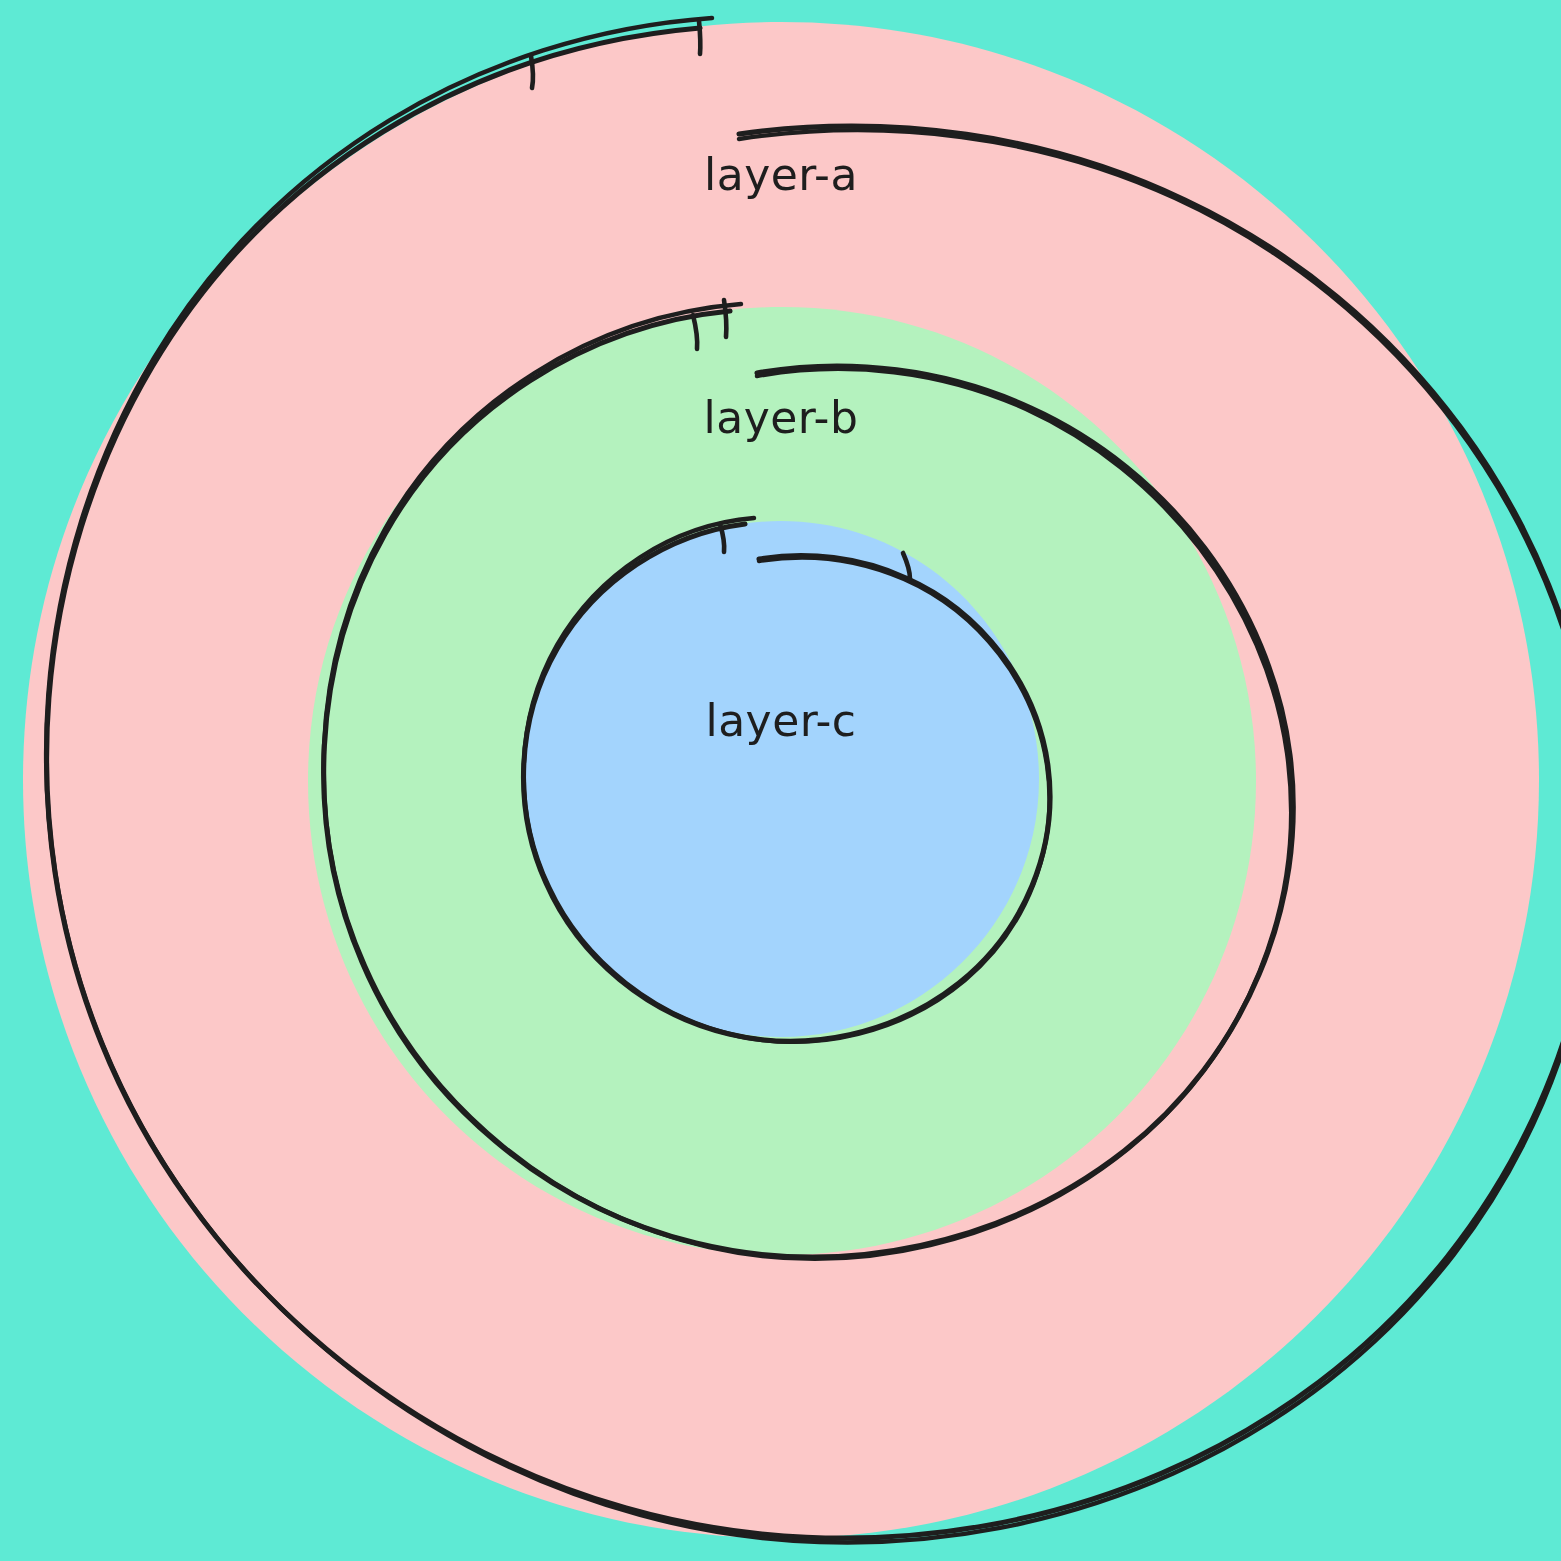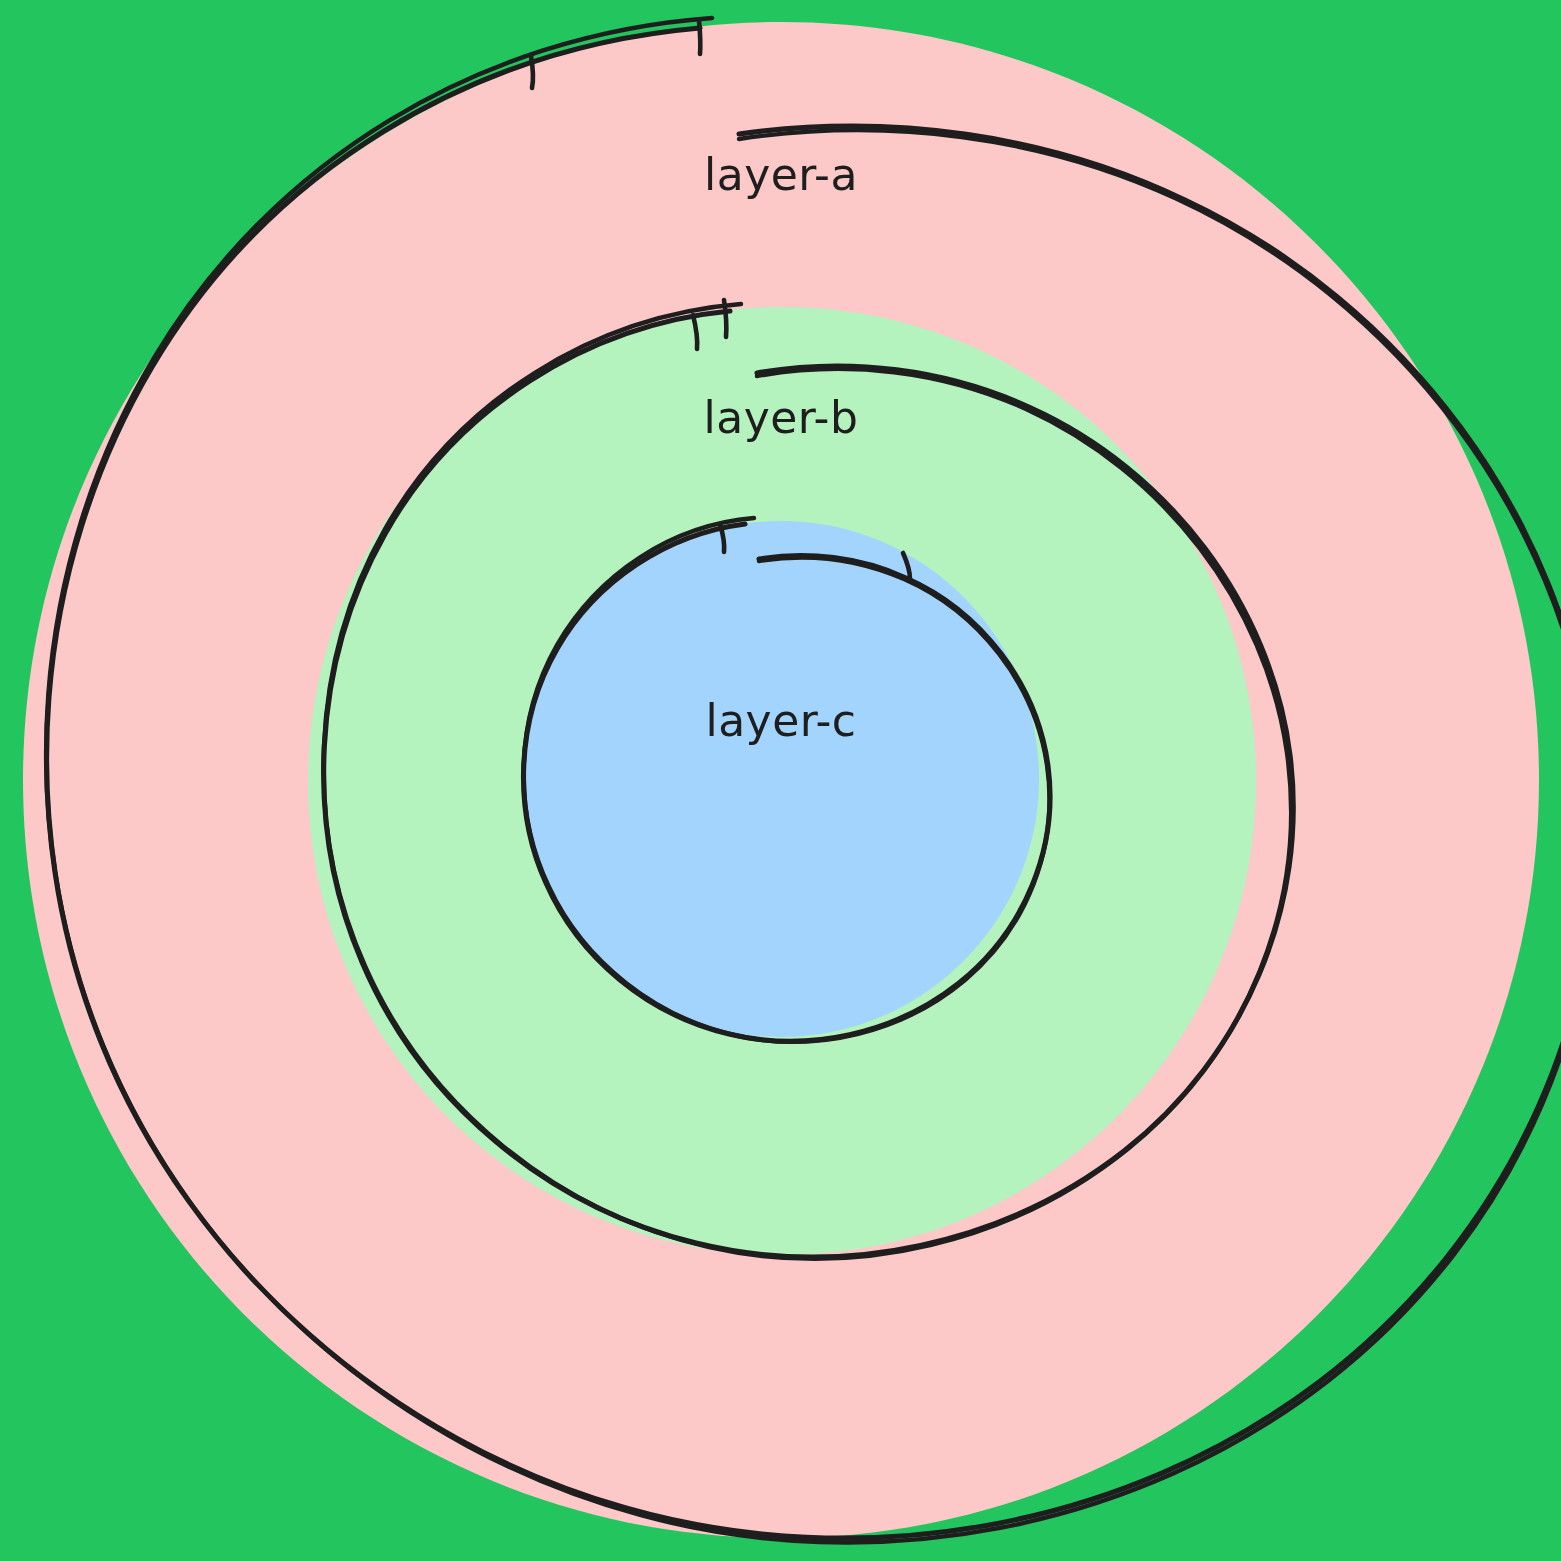--- a/index.html
+++ b/index.html
@@ -34,21 +34,21 @@
     letter-spacing: 0.5px;
     fill: #1e1e1e;
     dominant-baseline: middle;
     text-anchor: middle;
     user-select: none;
   }
 </style>
 </head>
 <body style="background: rgb(0, 0, 0);">
 
-<div id="diagram-root" style="background: #22c55e;">
+<div id="diagram-root" style="background: #5eead4;">
   <svg id="diagram-svg" viewBox="0 0 1561 1561" xmlns="http://www.w3.org/2000/svg">
 
     <g>
       <path d="M 781 22
                C 1199 22 1539 362 1539 780
                C 1539 1198 1199 1538 781 1538
                C 363 1538 23 1198 23 780
                C 23 362 363 22 781 22 Z" fill="#fcc8c8"></path>
 
       <path fill="none" stroke-width="5.1" stroke-linecap="round" stroke-linejoin="round" d="M 700 28

